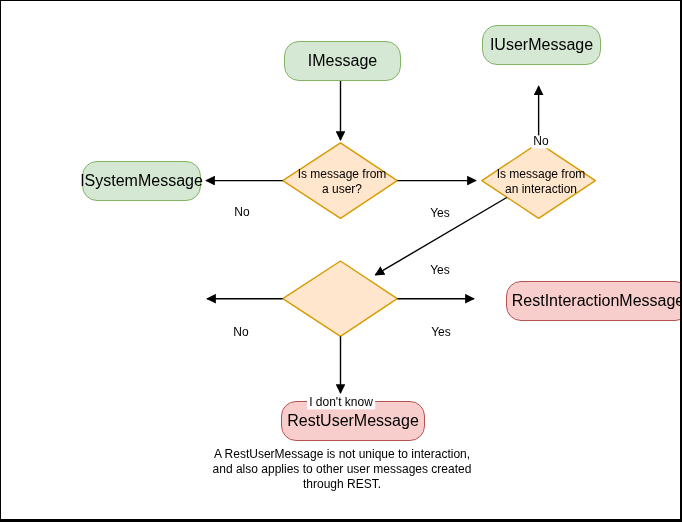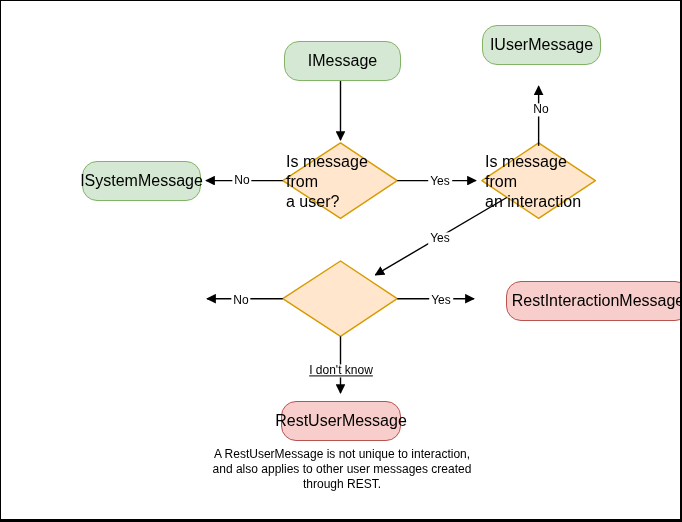--- a/index.html
+++ b/index.html
@@ -51,62 +51,63 @@
     background: var(--green-fill, #d5e8d4);
     border-color: var(--green-stroke, #82b366);
   }
   .node.red {
     background: var(--red-fill, #f8cecc);
     border-color: var(--red-stroke, #b85450);
   }
   .diamond-label {
     position: absolute;
     transform: translate(-50%, -50%);
-    font-size: 16px;
-    text-align: left;
+    font-size: 12px;
+    text-align: center;
     white-space: pre-line;
     line-height: 1.25;
     pointer-events: none;
   }
   .edge-label {
     position: absolute;
     transform: translate(-50%, -50%);
     font-size: 12px;
     line-height: 1.1;
     background: var(--canvas-bg, #ffffff);
     padding: 0 2px;
     white-space: nowrap;
+    margin-top: 32px;
   }
   .annotation {
     position: absolute;
     font-size: 12px;
     text-align: center;
     white-space: pre-line;
     line-height: 1.27;
   }
 
   
   #n-imessage        { left: 283px; top: 40px;  width: 117px; height: 40px; }
   #n-iusermessage    { left: 481px; top: 24px;  width: 119px; height: 40px; }
   #n-isystemmessage  { left: 81px;  top: 160px; width: 119px; height: 40px; }
   #n-restfollowup    { left: 40px;  top: 280px; width: 162px; height: 42px; }
   #n-restinteraction { left: 505px; top: 280px; width: 184px; height: 40px; }
-  #n-restuser        { left: 280px; top: 400px; width: 120px; height: 40px; }
+  #n-restuser        { left: 280px; top: 400px; width: 144px; height: 40px; }
 
   #dl-user        { left: 341px; top: 181px; width: 112px; }
   #dl-interaction { left: 540px; top: 181px; width: 112px; }
   #dl-initial     { left: 341px; top: 300px; width: 112px; }
 
   #el-user-no        { left: 241px; top: 180px; }
   #el-user-yes       { left: 439px; top: 181px; }
   #el-interaction-no { left: 540px; top: 109px; }
   #el-initial-in-yes { left: 439px; top: 238px; }
   #el-initial-no     { left: 240px; top: 300px; }
   #el-initial-yes    { left: 440px; top: 300px; }
-  #el-dont-know      { left: 340px; top: 370px; text-decoration: underline; }
+  #el-dont-know      { left: 340px; top: 370px; }
 
   #ann-system   { left: 40px;  top: 113px; width: 212px; }
   #ann-restuser { left: 170px; top: 446px; width: 342px; }
 </style>
 </head>
 <body>
 
 <div class="canvas">
 
   <svg class="edges" viewBox="0 0 682 522" preserveAspectRatio="none">

